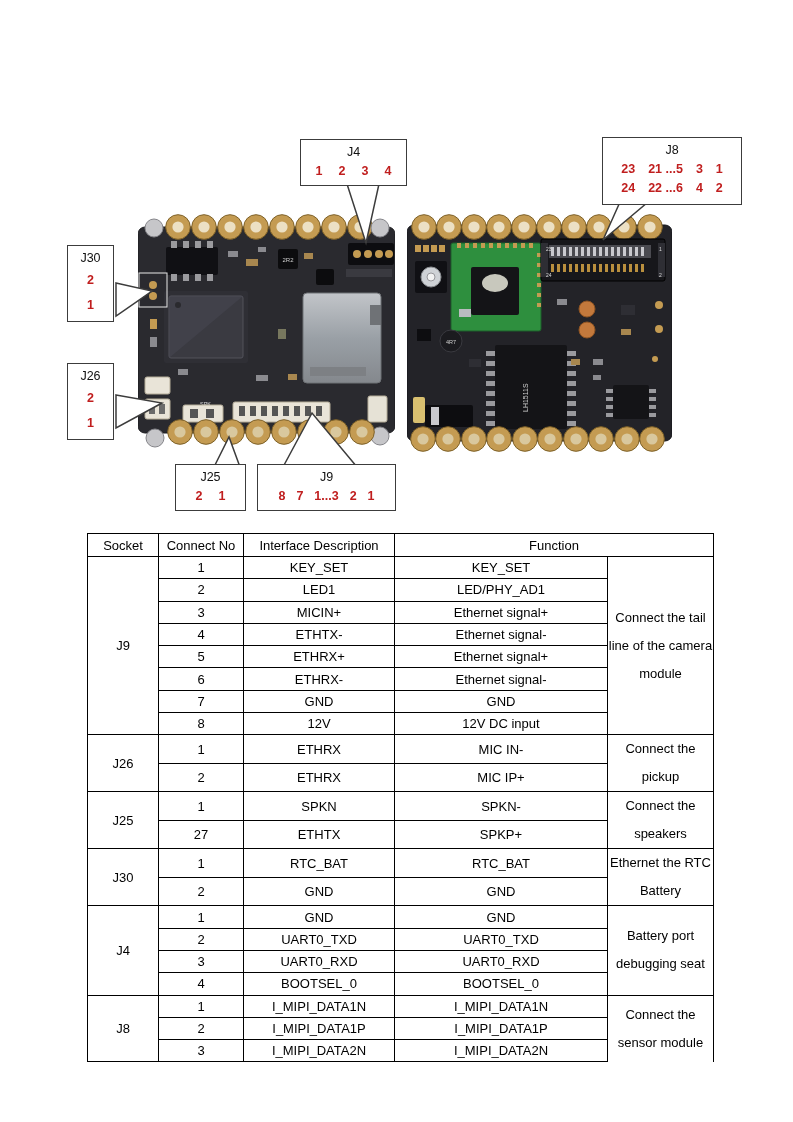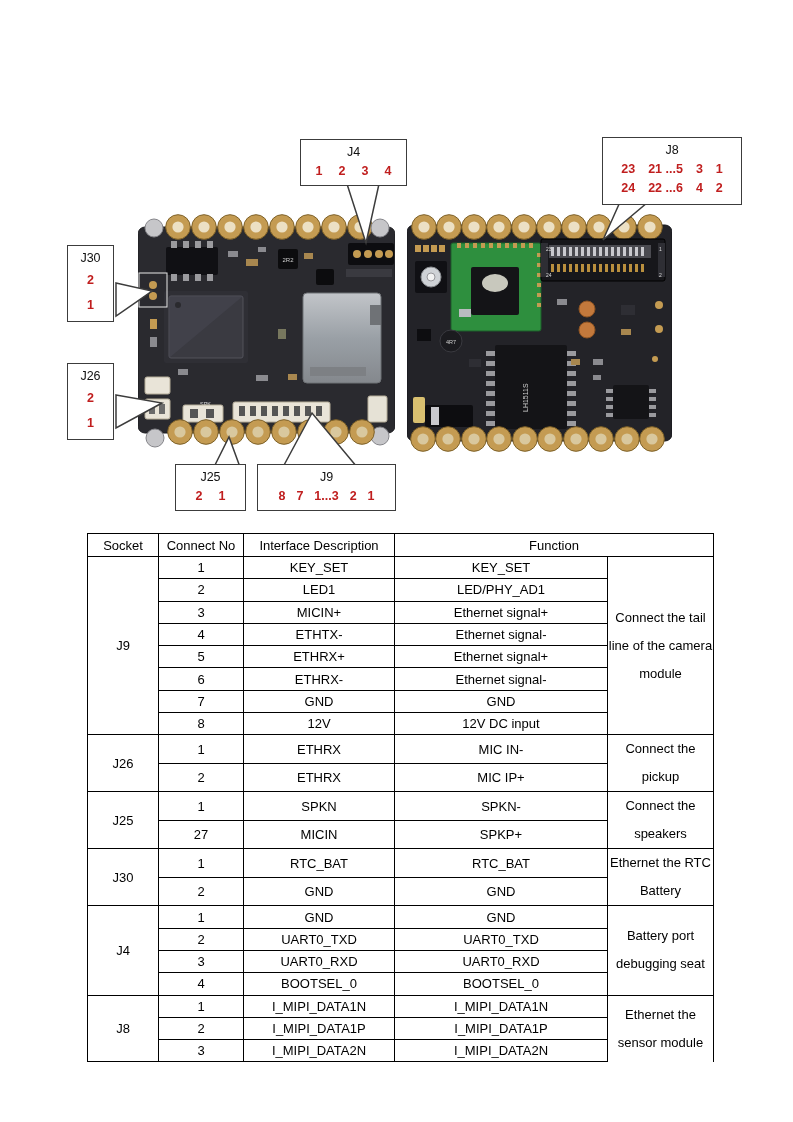--- a/index.html
+++ b/index.html
@@ -541,21 +541,21 @@
         </tr>
         <tr>
           <td rowspan="2">J25</td>
           <td>1</td>
           <td>SPKN</td>
           <td>SPKN-</td>
           <td rowspan="2" class="note-cell">Connect the speakers</td>
         </tr>
         <tr>
           <td>27</td>
-          <td>MICIN</td>
+          <td>ETHTX</td>
           <td>SPKP+</td>
         </tr>
         <tr>
           <td rowspan="2">J30</td>
           <td>1</td>
           <td>RTC_BAT</td>
           <td>RTC_BAT</td>
           <td rowspan="2" class="note-cell">Ethernet the RTC Battery</td>
         </tr>
         <tr>
@@ -583,21 +583,21 @@
         <tr>
           <td>4</td>
           <td>BOOTSEL_0</td>
           <td>BOOTSEL_0</td>
         </tr>
         <tr>
           <td rowspan="3">J8</td>
           <td>1</td>
           <td>I_MIPI_DATA1N</td>
           <td>I_MIPI_DATA1N</td>
-          <td rowspan="3" class="note-cell cutoff">Ethernet the sensor module</td>
+          <td rowspan="3" class="note-cell cutoff">Connect the sensor module</td>
         </tr>
         <tr>
           <td>2</td>
           <td>I_MIPI_DATA1P</td>
           <td>I_MIPI_DATA1P</td>
         </tr>
         <tr>
           <td>3</td>
           <td>I_MIPI_DATA2N</td>
           <td>I_MIPI_DATA2N</td>

